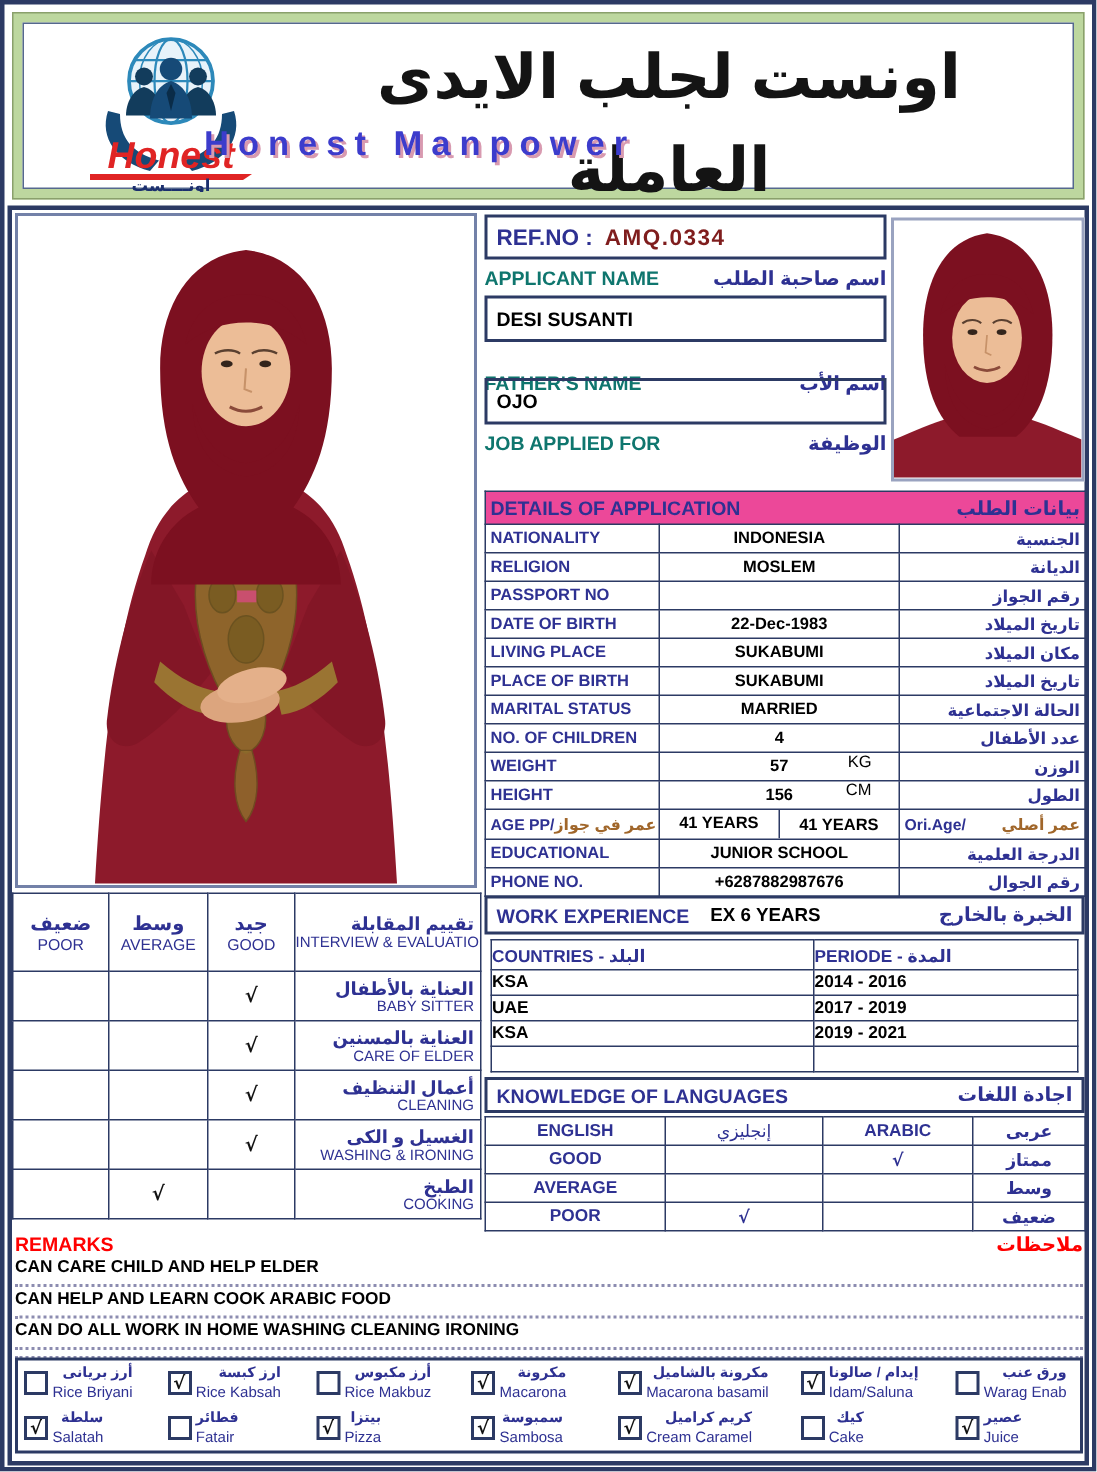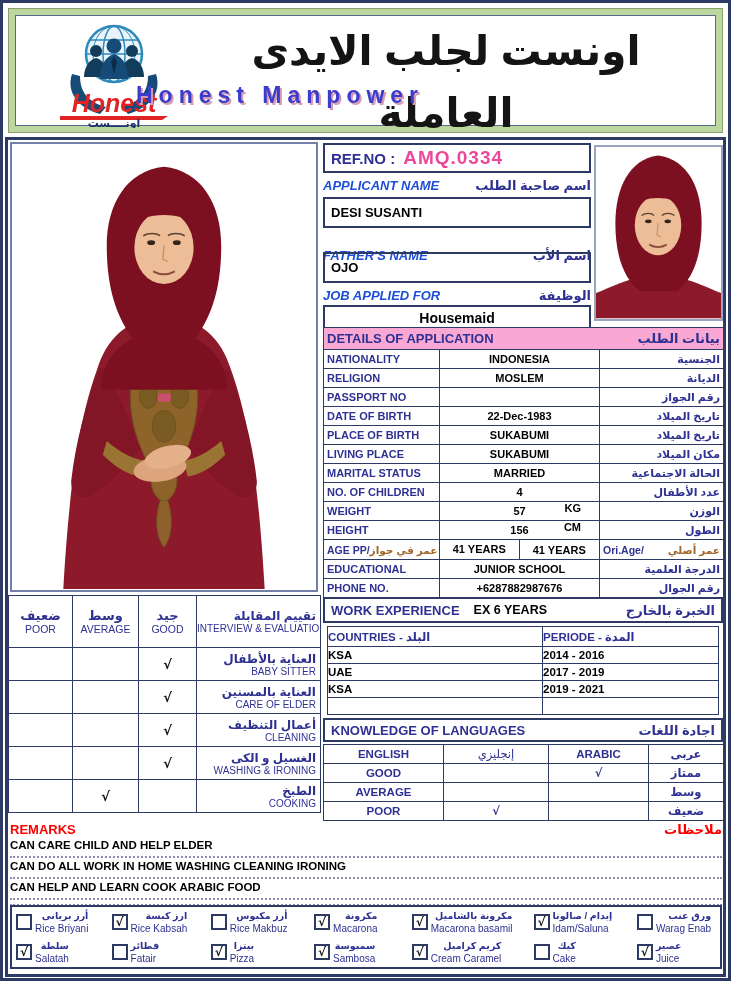--- a/index.html
+++ b/index.html
@@ -25,46 +25,46 @@
 
   .photo-box { position:absolute; left:2px; top:2px; width:308px; height:450px;
                border:2px solid #7381a8; background:#fff; }
   .headshot-box { position:absolute; left:586px; top:5px; width:129px; height:176px;
                   border:2px solid #9aa3c0; background:#fff; }
 
   
   .ref-box { position:absolute; left:315px; top:3px; width:268px; height:30px;
              border:2px solid #2c3a64; display:flex; align-items:center; padding:0 6px; }
   .ref-label { color:#2e3192; font-weight:bold; font-size:15px; }
-  .ref-value { color:#ec4899; font-weight:bold; font-size:19px; margin-left:8px; letter-spacing:1px; }
+  .ref-value { color:#7f1d1d; font-weight:bold; font-size:15px; margin-left:8px; letter-spacing:1px; }
 
   .field-label-row { position:absolute; left:315px; width:268px; height:19px;
                      display:flex; justify-content:space-between; align-items:center; }
-  .field-label { color:#1d4ed8; font-weight:bold; font-size:13px;font-style:italic; }
+  .field-label { color:#0f766e; font-weight:bold; font-size:13px; }
   .field-label-ar { color:#2e3192; font-weight:bold; font-size:13px; direction:rtl; }
   .field-box { position:absolute; left:315px; width:268px; height:31px;
                border:2px solid #2c3a64; display:flex; align-items:center;
                font-size:13px; font-weight:bold; color:#000; padding:0 6px; }
 
   
   table { border-collapse:collapse; table-layout:fixed; }
   td { border:1.5px solid #2c3a64; overflow:hidden; white-space:nowrap; }
 
   
   .details-table { position:absolute; left:315px; top:187px; width:400px; }
   .details-table td { height:19px; font-size:11px; padding:0 3px; }
-  .details-header { background:#f9a8d4; height:22px !important; }
+  .details-header { background:#ec4899; height:22px !important; }
   .details-header .hd-wrap { display:flex; justify-content:space-between; align-items:center; }
   .d-label { color:#2e3192; font-weight:bold; }
   .d-value { color:#000; font-weight:bold; text-align:center; font-size:11.5px; }
   .d-ar { color:#2e3192; font-weight:bold; text-align:right; font-size:12px; direction:rtl; }
   .sec-title { color:#2e3192; font-weight:bold; font-size:13px; }
   .sec-title-ar { color:#2e3192; font-weight:bold; font-size:13px; direction:rtl; }
   .unit-cell { position:relative; }
-  .unit { position:absolute; right:18px; top:0; font-weight:bold; }
+  .unit { position:absolute; right:18px; top:0; font-weight:normal; }
   .age-en { color:#2e3192; font-weight:bold; font-size:10.5px; }
   .age-ar { color:#a0662a; font-weight:bold; font-size:10.5px; }
   .split-cell { display:flex; height:100%; align-items:center; }
   .split-cell > div { width:50%; text-align:center; font-weight:bold; font-size:11px; }
   .split-cell > div:first-child { border-right:1.5px solid #2c3a64; height:100%; line-height:19px; }
   .flexrow { display:flex; justify-content:space-between; align-items:center; }
 
   
   .we-header { position:absolute; left:315px; top:457px; width:400px; height:26px;
                border:2px solid #2c3a64; display:flex; align-items:center; padding:0 6px;text-align:right; }
@@ -232,23 +232,20 @@
       <span class="field-label-ar">اسم الأب</span>
     </div>
     <div class="field-box" style="top:112px;">
       <span>OJO</span>
     </div>
 
     <div class="field-label-row" style="top:146px;">
       <span class="field-label">JOB APPLIED FOR</span>
       <span class="field-label-ar">الوظيفة</span>
     </div>
-    <div class="field-box" style="top:165px; height:26px; justify-content:center; font-size:14px;">
-      <span>Housemaid</span>
-    </div>
 
     <table class="details-table">
       <colgroup>
           <col style="width:116px">
           <col style="width:160px">
           <col style="width:124px">
         </colgroup>
       <tbody>
           <tr>
             <td colspan="3" class="details-header">
@@ -272,28 +269,28 @@
         <td class="d-label">PASSPORT NO</td>
         <td class="d-value"></td>
         <td class="d-ar">رقم الجواز</td>
           </tr>
       <tr>
         <td class="d-label">DATE OF BIRTH</td>
         <td class="d-value">22-Dec-1983</td>
         <td class="d-ar">تاريخ الميلاد</td>
           </tr>
       <tr>
+        <td class="d-label">LIVING PLACE</td>
+        <td class="d-value">SUKABUMI</td>
+        <td class="d-ar">مكان الميلاد</td>
+          </tr>
+      <tr>
         <td class="d-label">PLACE OF BIRTH</td>
         <td class="d-value">SUKABUMI</td>
         <td class="d-ar">تاريخ الميلاد</td>
-          </tr>
-      <tr>
-        <td class="d-label">LIVING PLACE</td>
-        <td class="d-value">SUKABUMI</td>
-        <td class="d-ar">مكان الميلاد</td>
           </tr>
       <tr>
         <td class="d-label">MARITAL STATUS</td>
         <td class="d-value">MARRIED</td>
         <td class="d-ar">الحالة الاجتماعية</td>
           </tr>
       <tr>
         <td class="d-label">NO. OF CHILDREN</td>
         <td class="d-value">4</td>
         <td class="d-ar">عدد الأطفال</td>
@@ -487,22 +484,22 @@
           </tr>
     </tbody>
       </table>
 
     <div class="remarks">
       <div class="remarks-titlebar">
         <span class="remarks-title">REMARKS</span>
         <span class="remarks-title" style="direction:rtl;">ملاحظات</span>
       </div>
       <div class="remark-line">CAN CARE CHILD AND HELP ELDER</div>
+      <div class="remark-line">CAN HELP AND LEARN COOK ARABIC FOOD</div>
       <div class="remark-line">CAN DO ALL WORK IN HOME WASHING CLEANING IRONING</div>
-      <div class="remark-line">CAN HELP AND LEARN COOK ARABIC FOOD</div>
       <div class="remark-empty"></div>
     </div>
 
     <div class="foods-box">
       <div class="food-item">
         <span class="food-check"></span>
         <span class="food-labels"><span class="food-ar" style="display:block">أرز بريانى</span><span class="food-en">Rice Briyani</span></span>
         </div>
       <div class="food-item">
         <span class="food-check">√</span>

